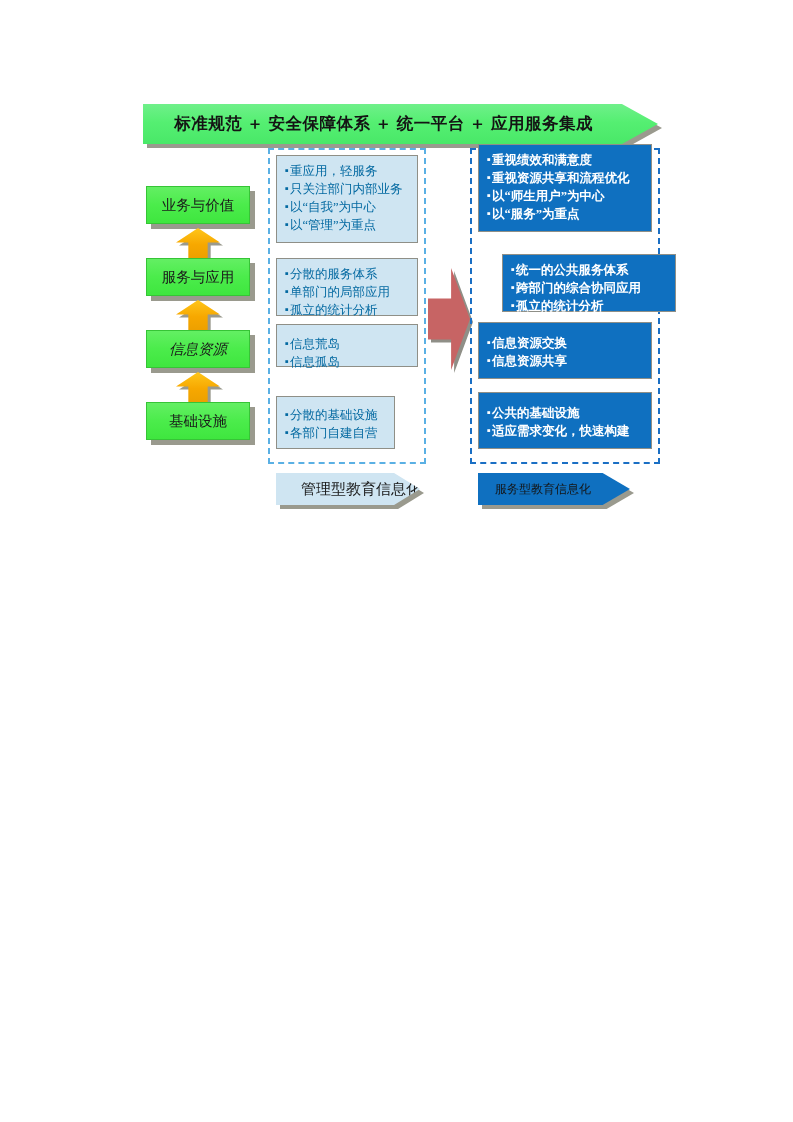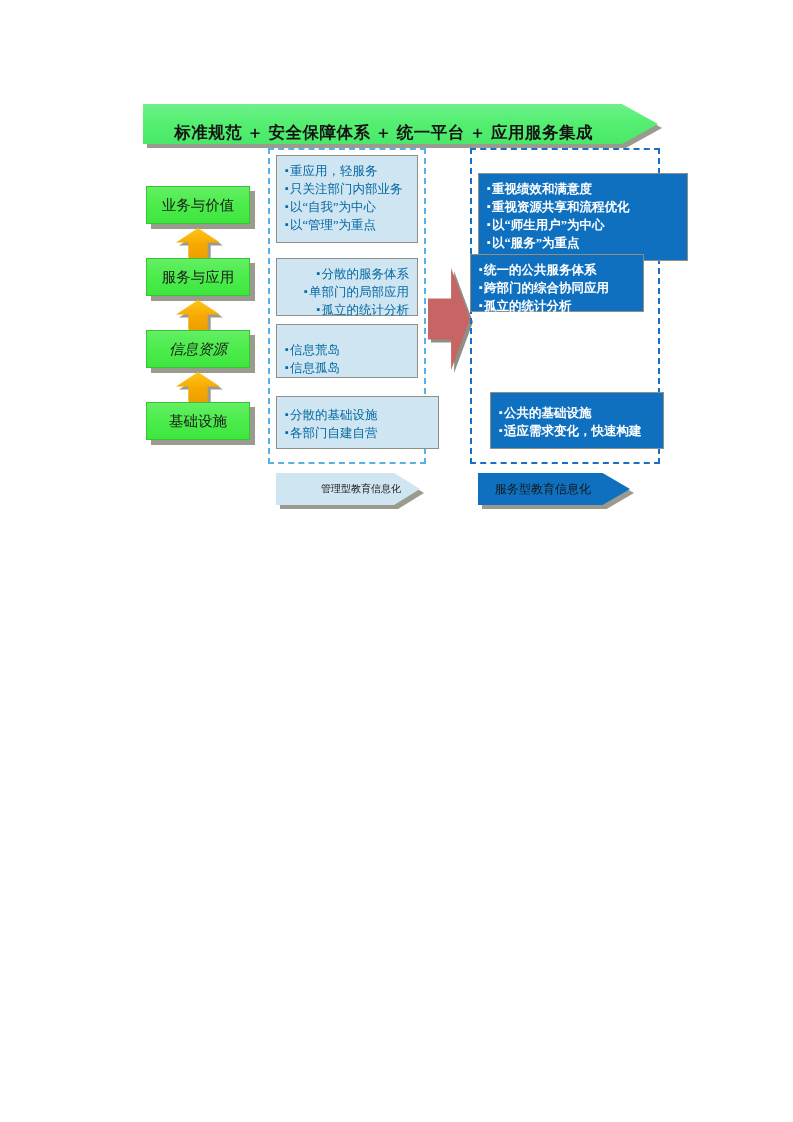--- a/index.html
+++ b/index.html
@@ -18,21 +18,21 @@
   }
   .banner-shadow{
     position:absolute;left:4px;top:4px;width:515px;height:40px;
     background:#9a9a8e;
     clip-path:polygon(0 0, 93% 0, 100% 50%, 93% 100%, 0 100%);
   }
   .banner{
     position:absolute;left:0;top:0;width:515px;height:40px;
     background:linear-gradient(180deg,#6ff08a 0%,#55ef72 45%,#49e868 100%);
     clip-path:polygon(0 0, 93% 0, 100% 50%, 93% 100%, 0 100%);
-    display:flex;align-items:flex-end;justify-content:center;
+    display:flex;align-items:center;justify-content:center;
     box-sizing:border-box;padding-right:34px;
   }
   .banner-text{
     font-size:16.5px;font-weight:bold;color:#141414;letter-spacing:.5px;
     white-space:nowrap;
   }
 
   
   .lvl-wrap{position:absolute;width:104px;height:25px;}
   .lvl-shadow{
@@ -113,21 +113,21 @@
     position:absolute;left:4px;top:4px;width:100%;height:32px;background:#9a9a8e;
     clip-path:polygon(0 0, 82% 0, 100% 50%, 82% 100%, 0 100%);
   }
   .tagwrap .bd{
     position:absolute;left:0;top:0;width:100%;height:32px;
     display:flex;align-items:center;justify-content:center;
     clip-path:polygon(0 0, 82% 0, 100% 50%, 82% 100%, 0 100%);
     box-sizing:border-box;padding-right:22px;
   }
   .tag-mgmt .bd{background:#cfe5f2;}
-  .tag-mgmt .tg{font-size:10px;color:#1a1a1a;white-space:nowrap;margin-left:48px;}
+  .tag-mgmt .tg{font-size:15px;color:#1a1a1a;white-space:nowrap;margin-left:48px;}
   .tag-svc .bd{background:#0f70c0;}
   .tag-svc .tg{font-size:12px;color:#151515;white-space:nowrap;}
 </style>
 </head>
 <body>
 
 <div id="canvas">
 
   <div class="banner-wrap">
     <div class="banner-shadow"></div>
@@ -181,58 +181,62 @@
 
   <div class="dash-left"></div>
 
   <div class="lb" style="left:276px;top:155px;width:142px;height:88px;">
     <div class="ln"><span class="bul">▪</span><span>重应用，轻服务</span></div>
     <div class="ln"><span class="bul">▪</span><span>只关注部门内部业务</span></div>
     <div class="ln"><span class="bul">▪</span><span>以“自我”为中心</span></div>
     <div class="ln"><span class="bul">▪</span><span>以“管理”为重点</span></div>
   </div>
 
-  <div class="lb" style="left:276px;top:258px;width:142px;height:58px;text-align:right;">
+  <div class="lb" style="left:276px;top:258px;width:142px;height:58px;">
     <div class="ln"><span class="bul">▪</span><span>分散的服务体系</span></div>
     <div class="ln"><span class="bul">▪</span><span>单部门的局部应用</span></div>
     <div class="ln"><span class="bul">▪</span><span>孤立的统计分析</span></div>
   </div>
 
-  <div class="lb" style="left:276px;top:324px;width:142px;height:54px;padding-top:16px;">
+  <div class="lb" style="left:276px;top:324px;width:142px;height:43px;padding-top:10px;">
     <div class="ln"><span class="bul">▪</span><span>信息荒岛</span></div>
     <div class="ln"><span class="bul">▪</span><span>信息孤岛</span></div>
   </div>
 
-  <div class="lb" style="left:276px;top:396px;width:163px;height:53px;padding-top:9px;">
+  <div class="lb" style="left:276px;top:396px;width:119px;height:53px;padding-top:9px;">
     <div class="ln"><span class="bul">▪</span><span>分散的基础设施</span></div>
     <div class="ln"><span class="bul">▪</span><span>各部门自建自营</span></div>
   </div>
 
   <div class="redarrow">
     <div class="sh"></div>
     <div class="bd"></div>
   </div>
 
   <div class="dash-right"></div>
 
-  <div class="db" style="left:478px;top:173px;width:210px;height:88px;">
+  <div class="db" style="left:478px;top:144px;width:174px;height:88px;">
     <div class="ln"><span class="bul">▪</span><span>重视绩效和满意度</span></div>
     <div class="ln"><span class="bul">▪</span><span>重视资源共享和流程优化</span></div>
     <div class="ln"><span class="bul">▪</span><span>以“师生用户”为中心</span></div>
     <div class="ln"><span class="bul">▪</span><span>以“服务”为重点</span></div>
   </div>
 
-  <div class="db" style="left:470px;top:254px;width:174px;height:58px;">
+  <div class="db" style="left:502px;top:254px;width:174px;height:58px;">
     <div class="ln"><span class="bul">▪</span><span>统一的公共服务体系</span></div>
     <div class="ln"><span class="bul">▪</span><span>跨部门的综合协同应用</span></div>
     <div class="ln"><span class="bul">▪</span><span>孤立的统计分析</span></div>
   </div>
 
-
-  <div class="db" style="left:478px;top:392px;width:174px;height:57px;padding-top:11px;margin-left:12px;">
+  <div class="db" style="left:478px;top:322px;width:174px;height:57px;padding-top:11px;">
+    <div class="ln"><span class="bul">▪</span><span>信息资源交换</span></div>
+    <div class="ln"><span class="bul">▪</span><span>信息资源共享</span></div>
+  </div>
+
+  <div class="db" style="left:478px;top:392px;width:174px;height:57px;padding-top:11px;">
     <div class="ln"><span class="bul">▪</span><span>公共的基础设施</span></div>
     <div class="ln"><span class="bul">▪</span><span>适应需求变化，快速构建</span></div>
   </div>
 
   <div class="tagwrap tag-mgmt" style="left:276px;top:473px;width:144px;">
     <div class="sh"></div>
     <div class="bd">
       <span class="tg">管理型教育信息化</span>
     </div>
   </div>

